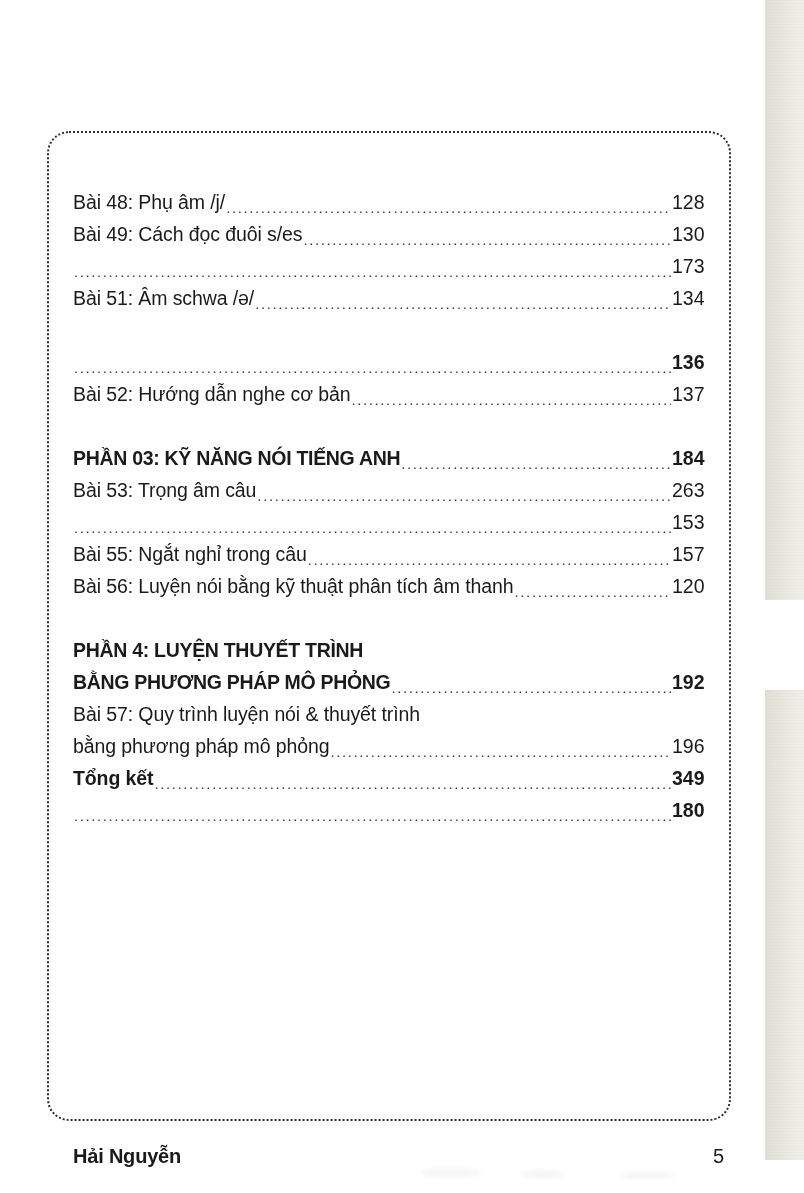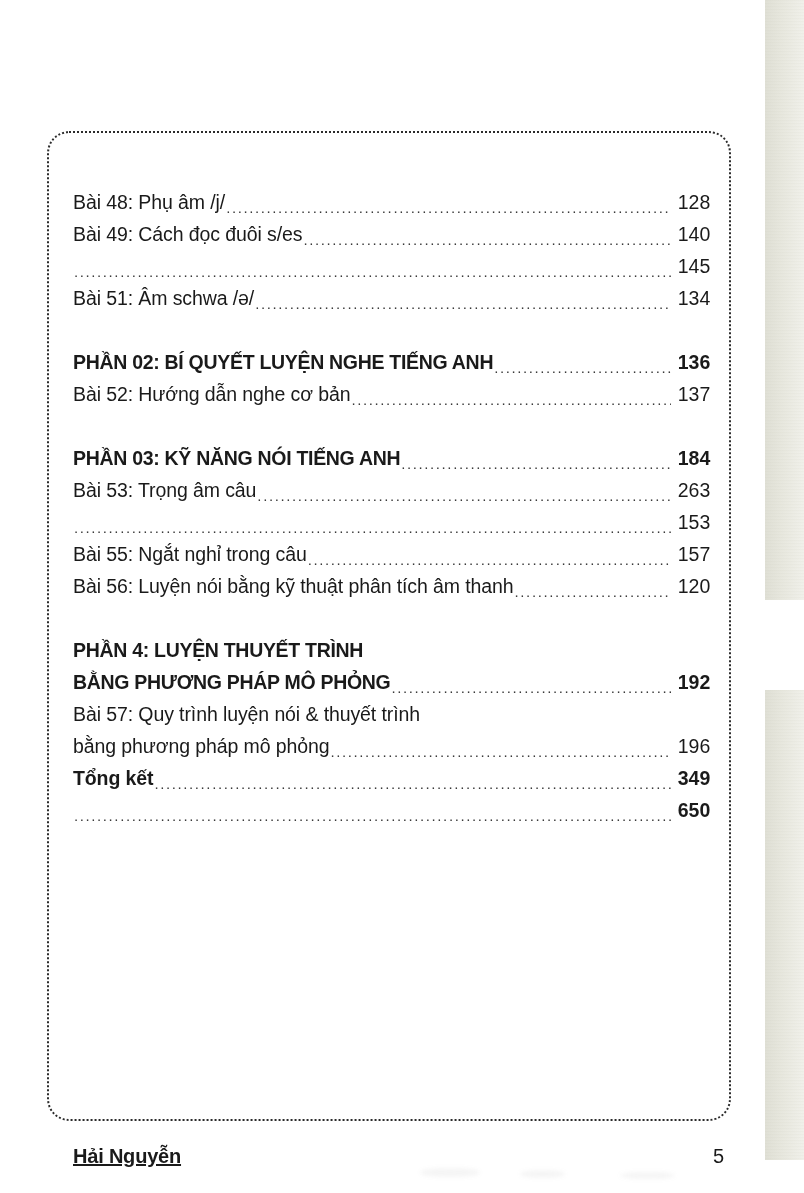--- a/index.html
+++ b/index.html
@@ -76,21 +76,21 @@
     margin: 0 1px 5px 1px;
     height: 11px;
     line-height: 11px;
     font-size: 15px;
     letter-spacing: 1.6px;
     color: #3a3a3a;
   }
   .toc-row .page {
     flex: 0 0 auto;
     width: 44px;
-    text-align: center;
+    text-align: left;
     font-size: 19.5px;
   }
 
   
   .toc-row.heading .label,
   .toc-row.heading .page,
   .toc-row.strong .label,
   .toc-row.strong .page {
     font-weight: bold;
   }
@@ -108,21 +108,21 @@
   .footer {
     position: absolute;
     left: 73px;
     top: 1145px;
     width: 643px;
     display: flex;
     align-items: baseline;
     justify-content: space-between;
     font-size: 20px;
   }
-  .footer .author { font-weight: bold; letter-spacing: -0.2px; text-decoration: underline; }
+  .footer .author { font-weight: bold; letter-spacing: -0.2px; }
   .footer .folio { font-size: 20px; margin-right: -8px; }
 
   
   .smudge {
     position: absolute;
     background: rgba(120,120,110,0.07);
     border-radius: 50%;
     filter: blur(2px);
   }
 </style>
@@ -140,34 +140,33 @@
 
 <div class="toc-list" id="toc-list">
     <div class="toc-row">
       <span class="label">Bài 48: Phụ âm /j/</span>
       <span class="leader">................................................................................................................................................................................................................................................................</span>
       <span class="page">128</span>
     </div>
     <div class="toc-row">
       <span class="label">Bài 49: Cách đọc đuôi s/es</span>
       <span class="leader">................................................................................................................................................................................................................................................................</span>
-      <span class="page">140</span>
-    </div>
-    <div class="toc-row">
-      <span class="leader">................................................................................................................................................................................................................................................................</span>
-      <span class="page">145</span>
+      <span class="page">130</span>
+    </div>
+    <div class="toc-row">
+      <span class="leader">................................................................................................................................................................................................................................................................</span>
+      <span class="page">173</span>
     </div>
     <div class="toc-row">
       <span class="label">Bài 51: Âm schwa /ə/</span>
       <span class="leader">................................................................................................................................................................................................................................................................</span>
       <span class="page">134</span>
     </div>
     <div class="spacer"></div>
     <div class="toc-row heading">
-      <span class="label">PHẦN 02: BÍ QUYẾT LUYỆN NGHE TIẾNG ANH</span>
       <span class="leader">................................................................................................................................................................................................................................................................</span>
       <span class="page">136</span>
     </div>
     <div class="toc-row">
       <span class="label">Bài 52: Hướng dẫn nghe cơ bản</span>
       <span class="leader">................................................................................................................................................................................................................................................................</span>
       <span class="page">137</span>
     </div>
     <div class="spacer"></div>
     <div class="toc-row heading">
@@ -215,20 +214,20 @@
       <span class="leader">................................................................................................................................................................................................................................................................</span>
       <span class="page">196</span>
     </div>
     <div class="toc-row strong">
       <span class="label">Tổng kết</span>
       <span class="leader">................................................................................................................................................................................................................................................................</span>
       <span class="page">349</span>
     </div>
     <div class="toc-row strong">
       <span class="leader">................................................................................................................................................................................................................................................................</span>
-      <span class="page">650</span>
+      <span class="page">180</span>
     </div>
   </div>
 
 <div class="footer">
   <span class="author">Hải Nguyễn</span>
   <span class="folio">5</span>
 </div>
 
 </body></html>

